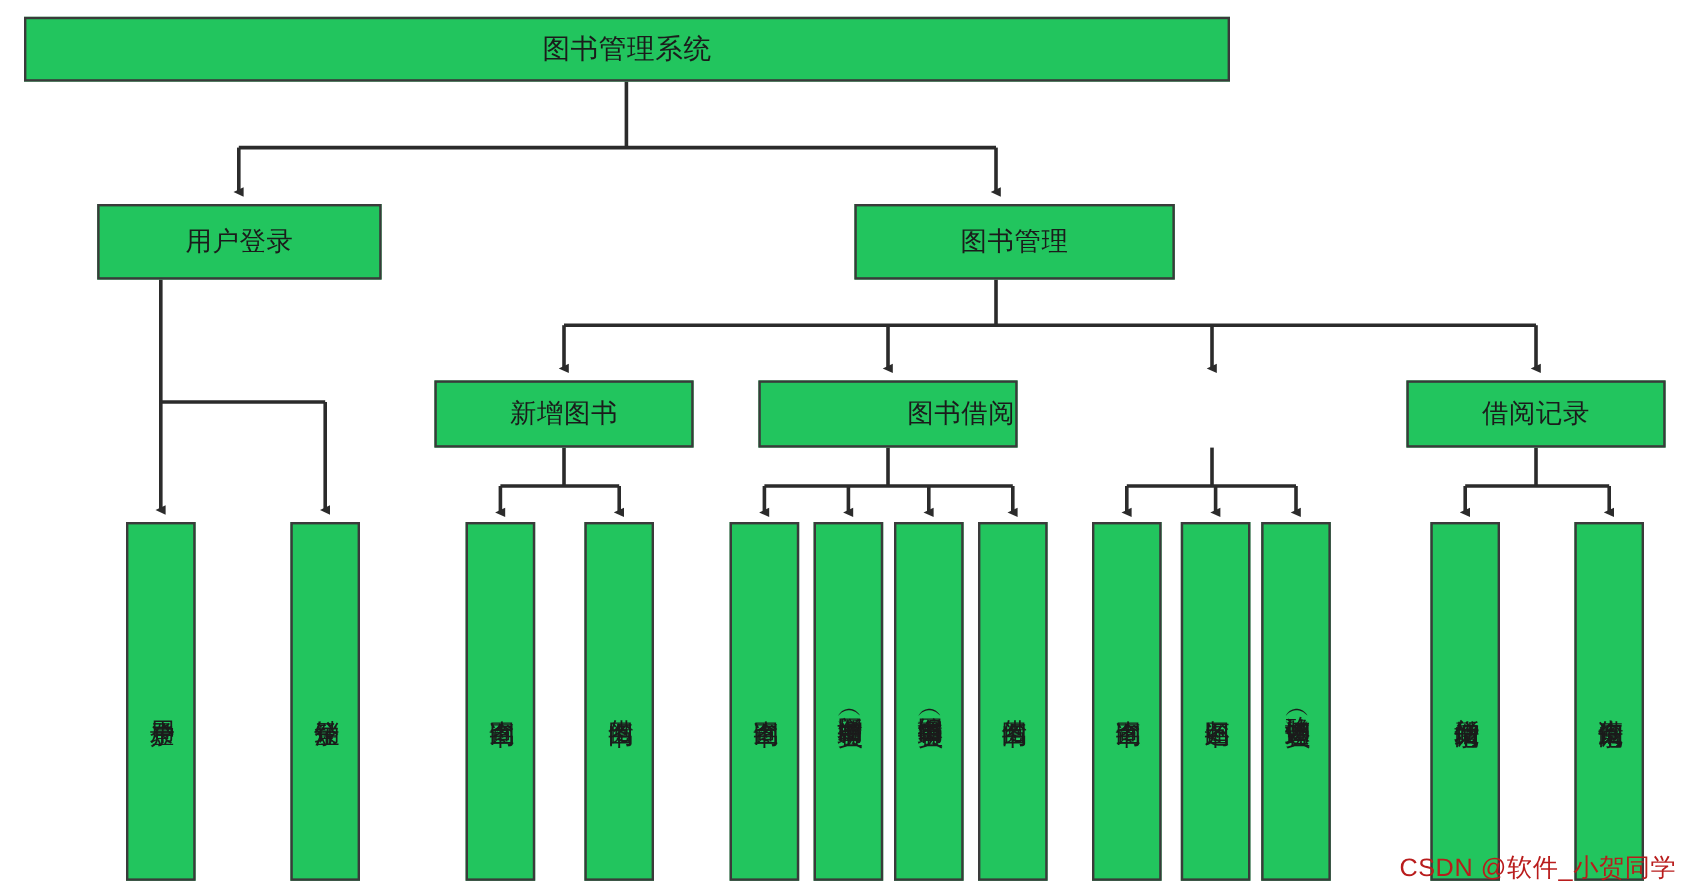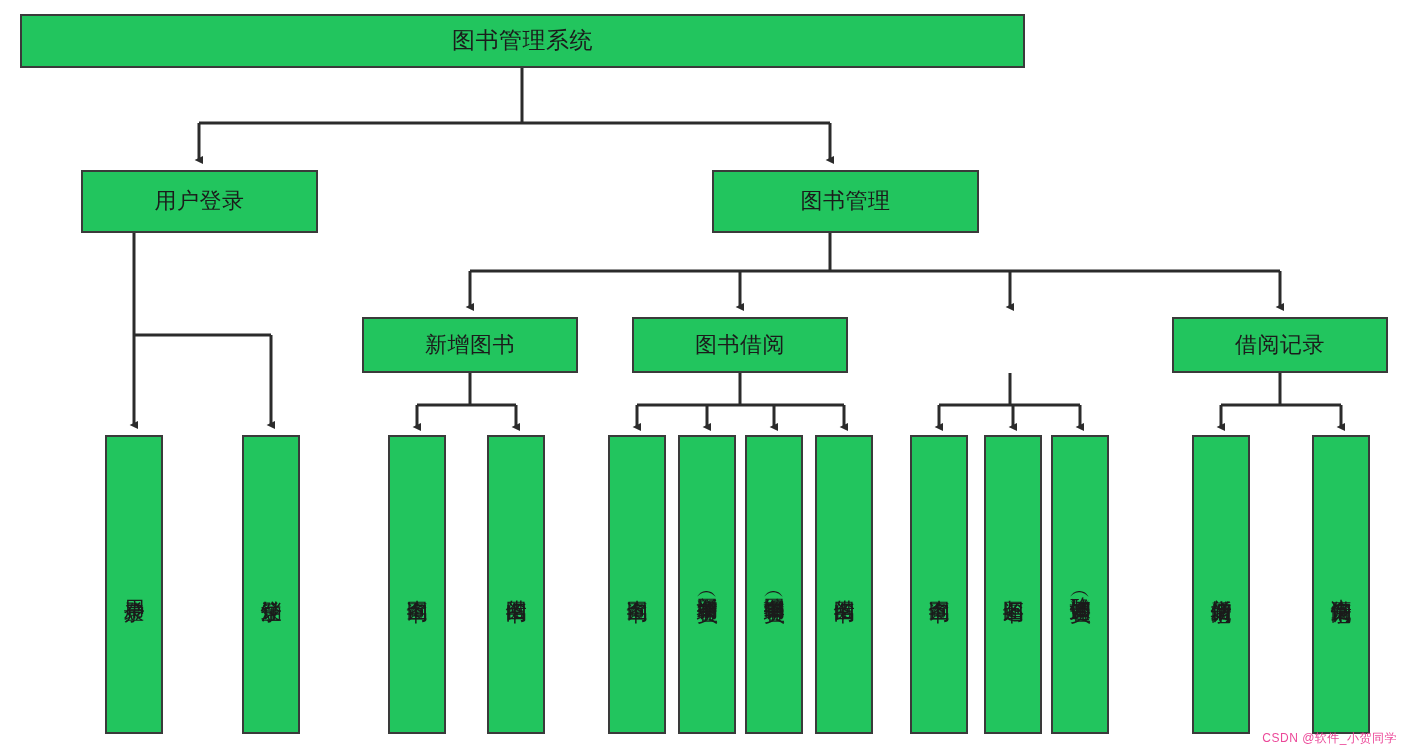--- a/index.html
+++ b/index.html
@@ -56,23 +56,23 @@
     writing-mode: vertical-rl;
     text-orientation: upright;
     line-height: 1.08;
     letter-spacing: 1px;
     max-height: 100%;
     white-space: nowrap;
   }
   #watermark {
     position: absolute;
     right: 8px;
-    bottom: 0;
-    font-size: 12px;
-    color: #ec4899;
+    bottom: 10px;
+    font-size: 21px;
+    color: #b91c1c;
     letter-spacing: 0.5px;
     white-space: nowrap;
   }
 </style>
 </head>
 <body>
 
 <div id="diagram-root">
 
   <svg id="edge-layer" viewBox="0 0 1405 747" width="1405" height="747" xmlns="http://www.w3.org/2000/svg">
@@ -132,21 +132,21 @@
   <div class="node branch-node" style="left:81px; top:170px; width:237px; height:63px;">
     <span class="node-label">用户登录</span>
   </div>
   <div class="node branch-node" style="left:712px; top:170px; width:267px; height:63px;">
     <span class="node-label">图书管理</span>
   </div>
 
   <div class="node branch-node" style="left:362px; top:317px; width:216px; height:56px;">
     <span class="node-label">新增图书</span>
   </div>
-  <div class="node branch-node" style="left:632px; top:317px; width:216px; height:56px;">
+  <div class="node branch-node" style="left:632px; top:317px; width:216px; height:56px;justify-content:flex-end;">
     <span class="node-label">图书借阅</span>
   </div>
   <div class="node branch-node" style="left:1172px; top:317px; width:216px; height:56px;justify-content:center;">
     <span class="node-label">借阅记录</span>
   </div>
 
   <div class="node leaf-node" style="left:105px; top:435px; width:58px; height:299px;">
     <span class="node-label">用户登录</span>
   </div>
   <div class="node leaf-node" style="left:242px; top:435px; width:58px; height:299px;">

